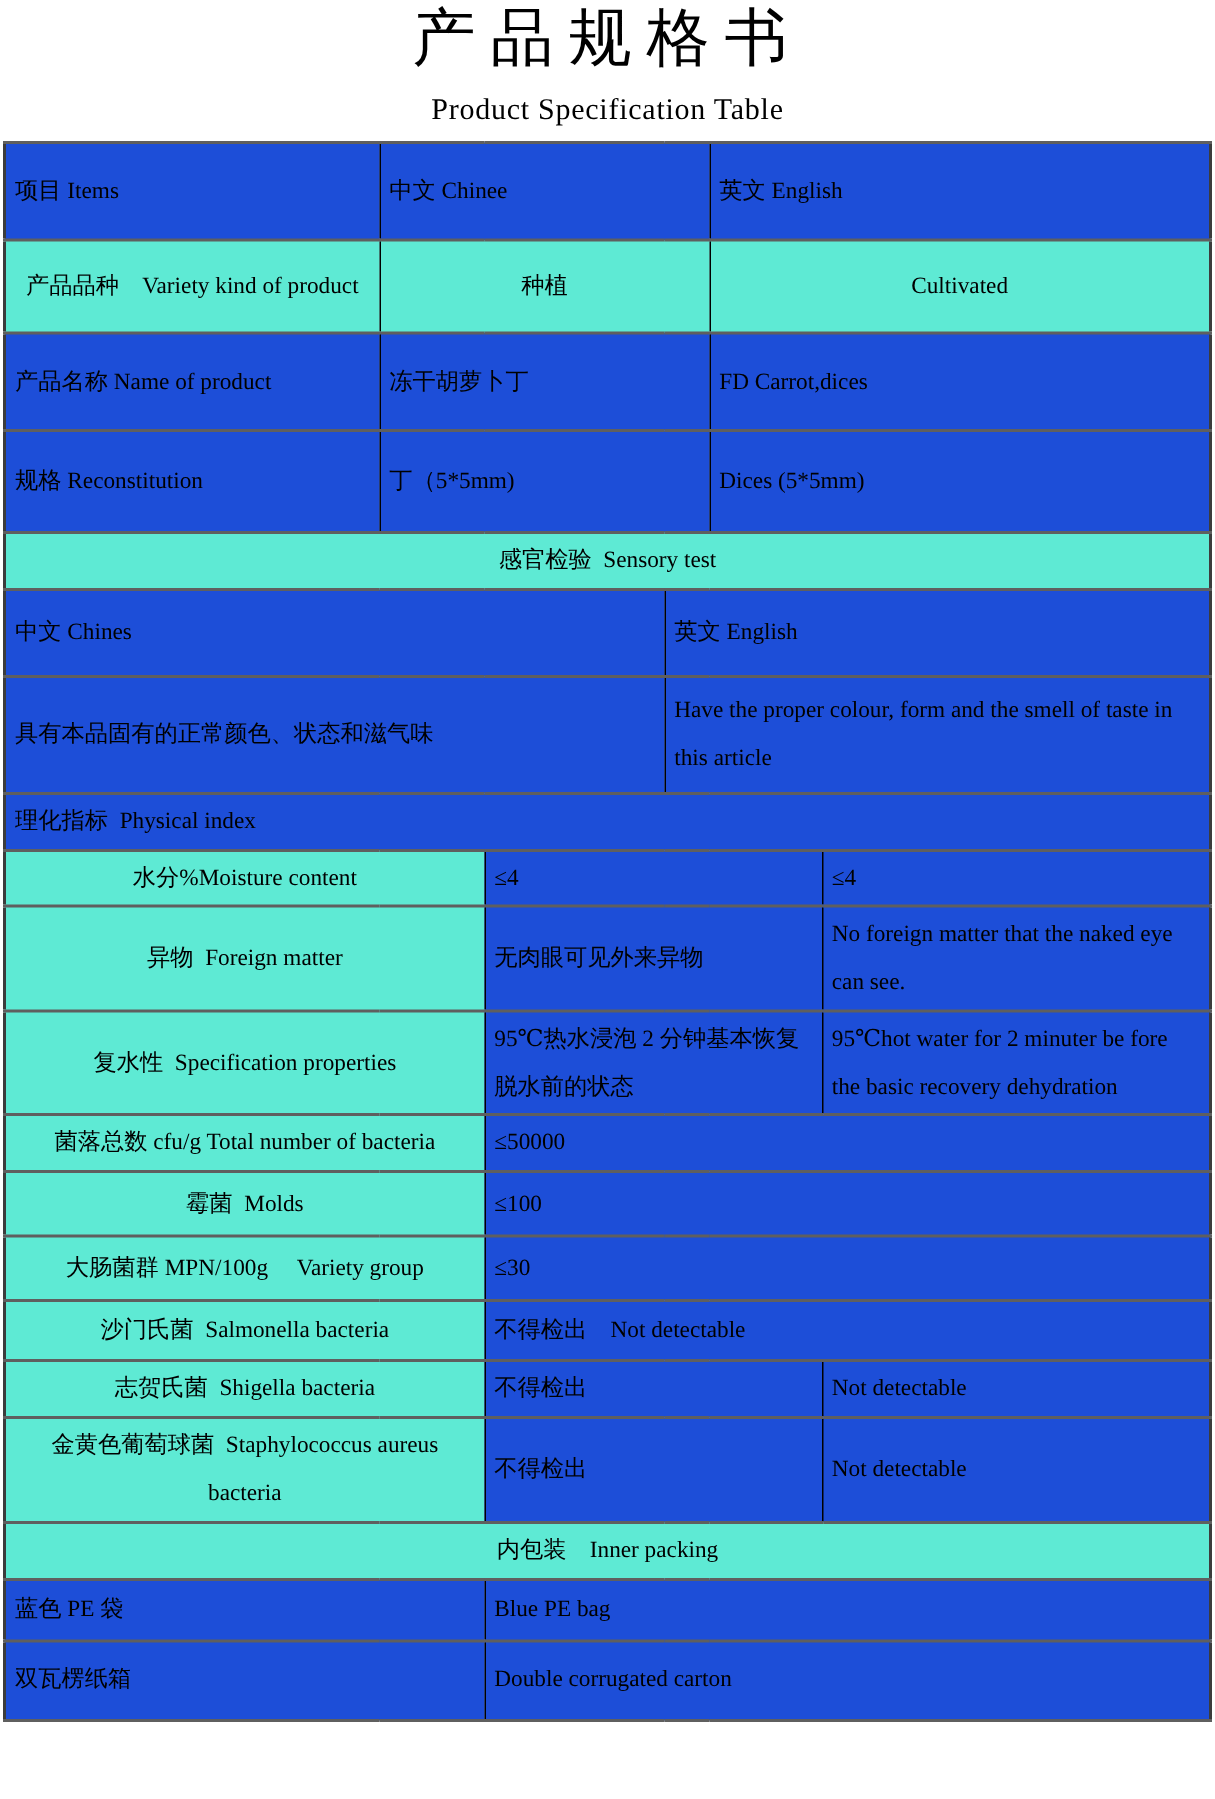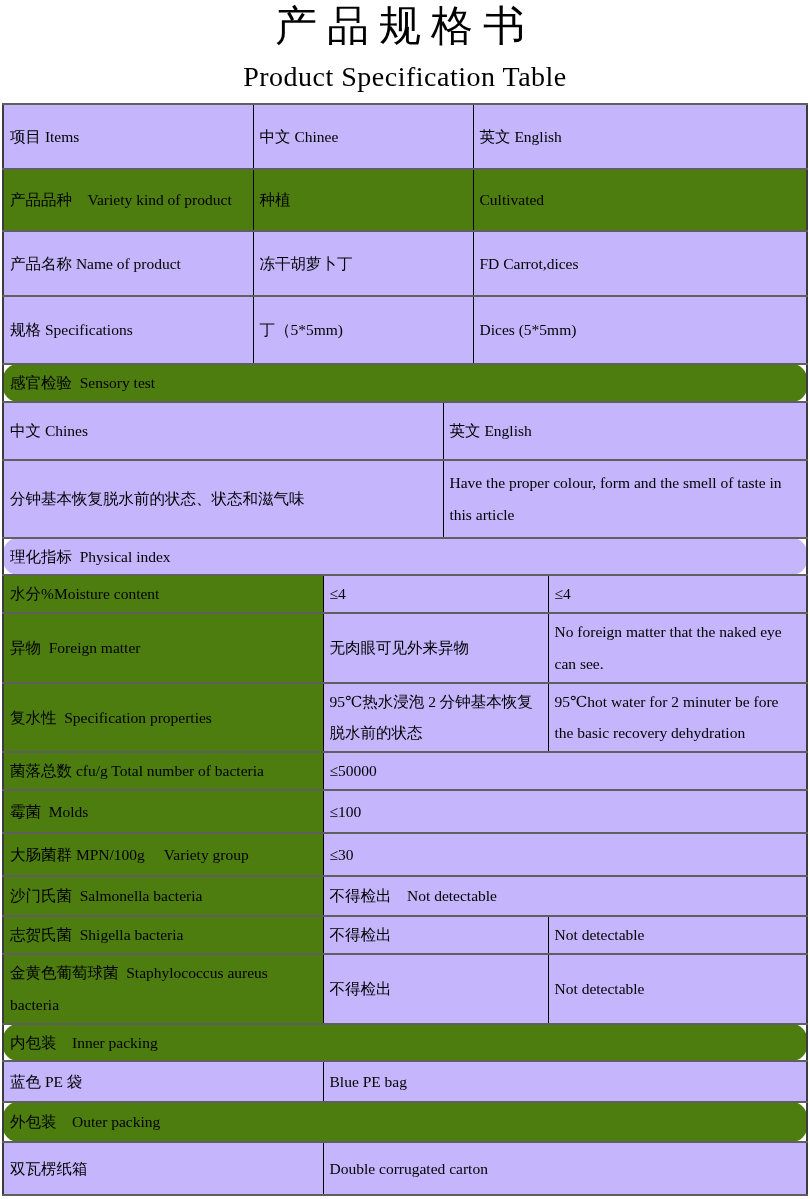--- a/index.html
+++ b/index.html
@@ -7,38 +7,38 @@
     width:810px;height:1199px;
     font-family:"Liberation Serif","DejaVu Serif",serif;
     font-weight:normal;color:#000;box-sizing:border-box;
     overflow:hidden;
   }
   .title-cn{
     text-align:center;font-size:42px;letter-spacing:10px;
     margin:4px 0 0 0;line-height:1.05;
   }
   .title-en{
-    text-align:center;font-size:28px;letter-spacing:0.5px;
+    text-align:center;font-size:20px;letter-spacing:0.5px;
     margin:14px 0 10px 0;line-height:1.1;
   }
   table.spec{
     table-layout:fixed;border-collapse:collapse;
     width:804px;margin-left:2px;
   }
   td{
     border-left:1px solid #000;border-right:1px solid #000;
     border-top:2px solid #5f5f5f;border-bottom:2px solid #5f5f5f;
     font-size:15.5px;line-height:2.05;
     padding:2px 6px;vertical-align:middle;
     white-space:pre-wrap;word-wrap:break-word;
-    background:#c4b5fd;
+    background:#1d4ed8;
   }
   table.spec{border:2px solid #3c3c3c;}
-  td.shade{background:#4d7c0f;}
-  td.sec{font-size:15.5px;border-radius:15px;}
+  td.shade{background:#5eead4;text-align:center;}
+  td.sec{font-size:15.5px;}
 </style>
 </head>
 <body>
 
 <div class="page">
 
   <div class="title-cn">产品规格书</div>
   <div class="title-en">Product Specification Table</div>
 
   <table class="spec">
@@ -64,36 +64,36 @@
       <td class="shade" colspan="2">Cultivated</td>
     </tr>
 
     <tr style="height:65px">
       <td>产品名称 Name of product</td>
       <td colspan="3">冻干胡萝卜丁</td>
       <td colspan="2">FD Carrot,dices</td>
     </tr>
 
     <tr style="height:68px">
-      <td>规格 Specifications</td>
+      <td>规格 Reconstitution</td>
       <td colspan="3">丁（5*5mm)</td>
       <td colspan="2">Dices (5*5mm)</td>
     </tr>
 
     <tr style="height:33px">
       <td class="shade sec" colspan="6">感官检验  Sensory test</td>
     </tr>
 
     <tr style="height:58px">
       <td colspan="3">中文 Chines</td>
       <td colspan="3">英文 English</td>
     </tr>
 
     <tr style="height:78px">
-      <td colspan="3">分钟基本恢复脱水前的状态、状态和滋气味</td>
+      <td colspan="3">具有本品固有的正常颜色、状态和滋气味</td>
       <td colspan="3">Have the proper colour, form and the smell of taste in this article</td>
     </tr>
 
     <tr style="height:30px">
       <td class="sec" colspan="6">理化指标  Physical index</td>
     </tr>
 
     <tr style="height:35px">
       <td class="shade" colspan="2">水分%Moisture content</td>
       <td colspan="3">≤4</td>
@@ -147,23 +147,20 @@
 
     <tr style="height:32px">
       <td class="shade sec" colspan="6">内包装    Inner packing</td>
     </tr>
 
     <tr style="height:41px">
       <td colspan="2">蓝色 PE 袋</td>
       <td colspan="4">Blue PE bag</td>
     </tr>
 
-    <tr style="height:40px">
-      <td class="shade sec" colspan="6">外包装    Outer packing</td>
-    </tr>
 
     <tr style="height:53px">
       <td colspan="2">双瓦楞纸箱</td>
       <td colspan="4">Double corrugated carton</td>
     </tr>
 
   </tbody>
     </table>
 </div>
 

